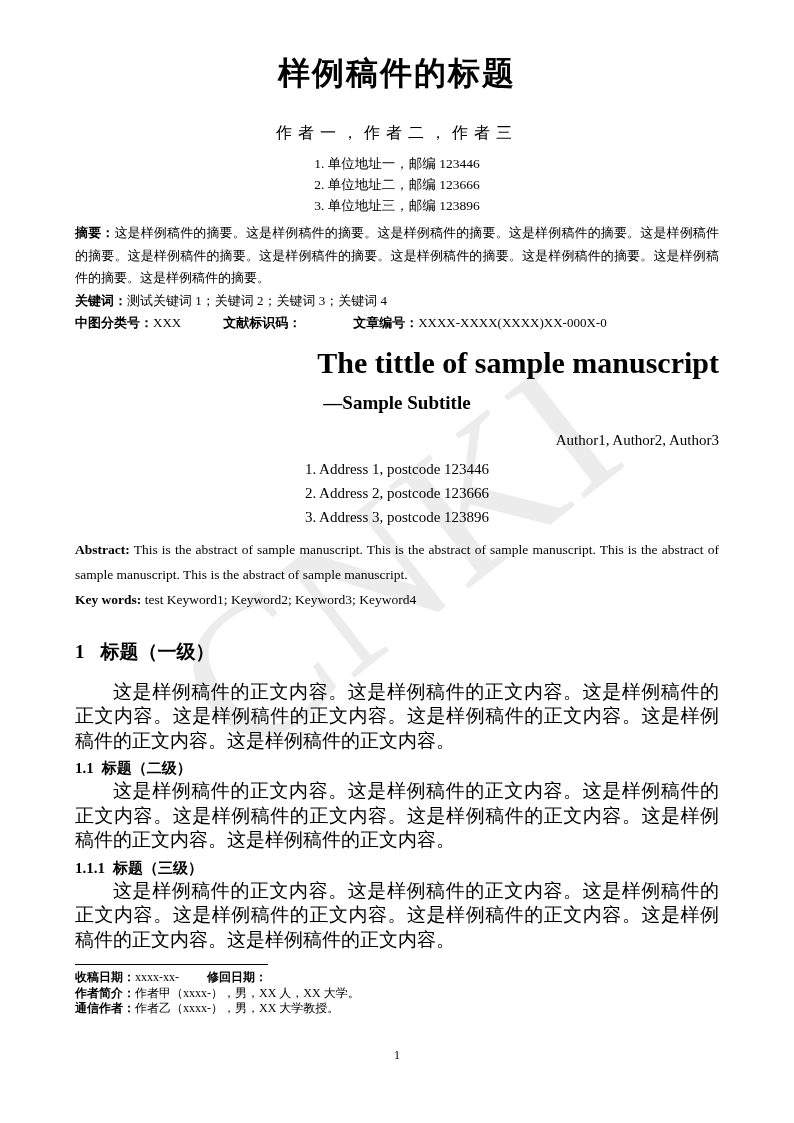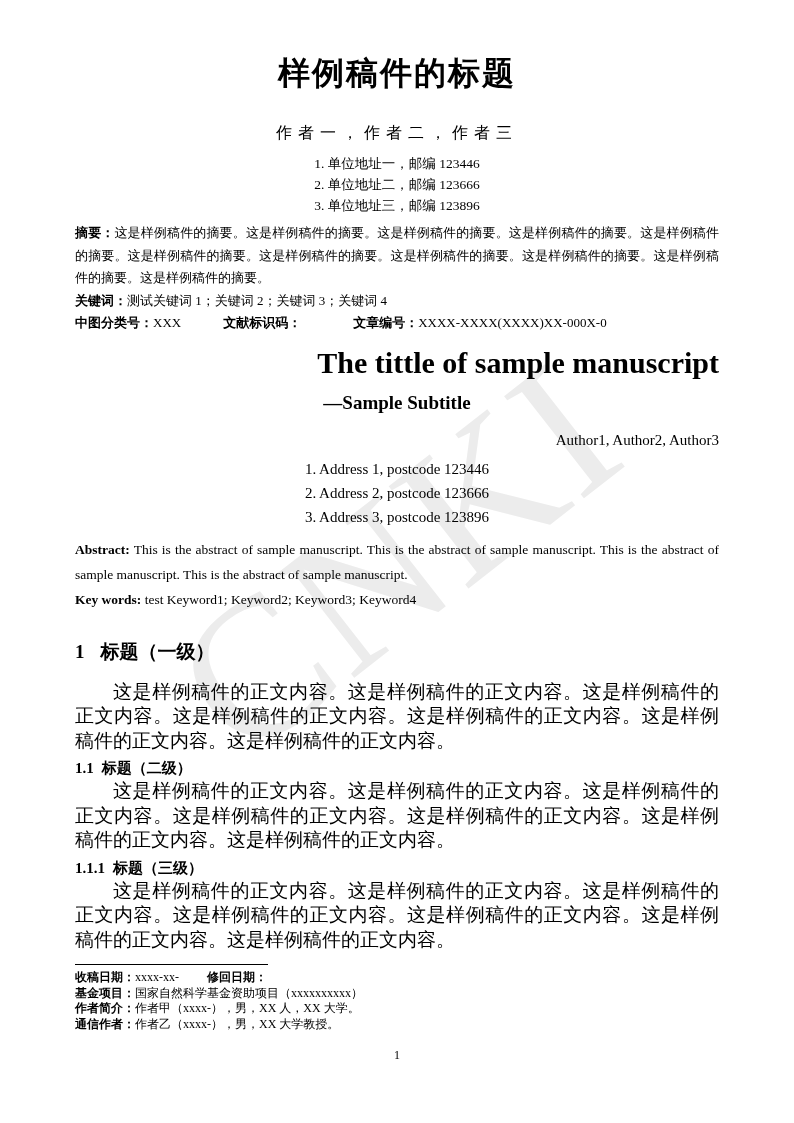--- a/index.html
+++ b/index.html
@@ -88,20 +88,19 @@
     <p class="body-p">这是样例稿件的正文内容。这是样例稿件的正文内容。这是样例稿件的正文内容。这是样例稿件的正文内容。这是样例稿件的正文内容。这是样例稿件的正文内容。这是样例稿件的正文内容。</p>
 
     <h3 class="h23-sec"><span class="num">1.1.1</span><span class="ttl">标题（三级）</span></h3>
     <p class="body-p">这是样例稿件的正文内容。这是样例稿件的正文内容。这是样例稿件的正文内容。这是样例稿件的正文内容。这是样例稿件的正文内容。这是样例稿件的正文内容。这是样例稿件的正文内容。</p>
 
   </div>
 
   <div class="footnotes">
     <div class="fn-rule"></div>
     <div class="fn-line"><span class="fn-lbl">收稿日期：</span><span>xxxx-xx-</span><span class="fn-lbl fn-gap">修回日期：</span><span></span></div>
-    <div class="fn-line"><span class="fn-lbl">基金项目：</span><span>国家自然科学基金资助项目（xxxxxxxxxx）</span></div>
     <div class="fn-line"><span class="fn-lbl">作者简介：</span><span>作者甲（xxxx-），男，XX 人，XX 大学。</span></div>
     <div class="fn-line"><span class="fn-lbl">通信作者：</span><span>作者乙（xxxx-），男，XX 大学教授。</span></div>
   </div>
 
   <div class="page-number">1</div>
 
 </div>
 
 </body></html>

